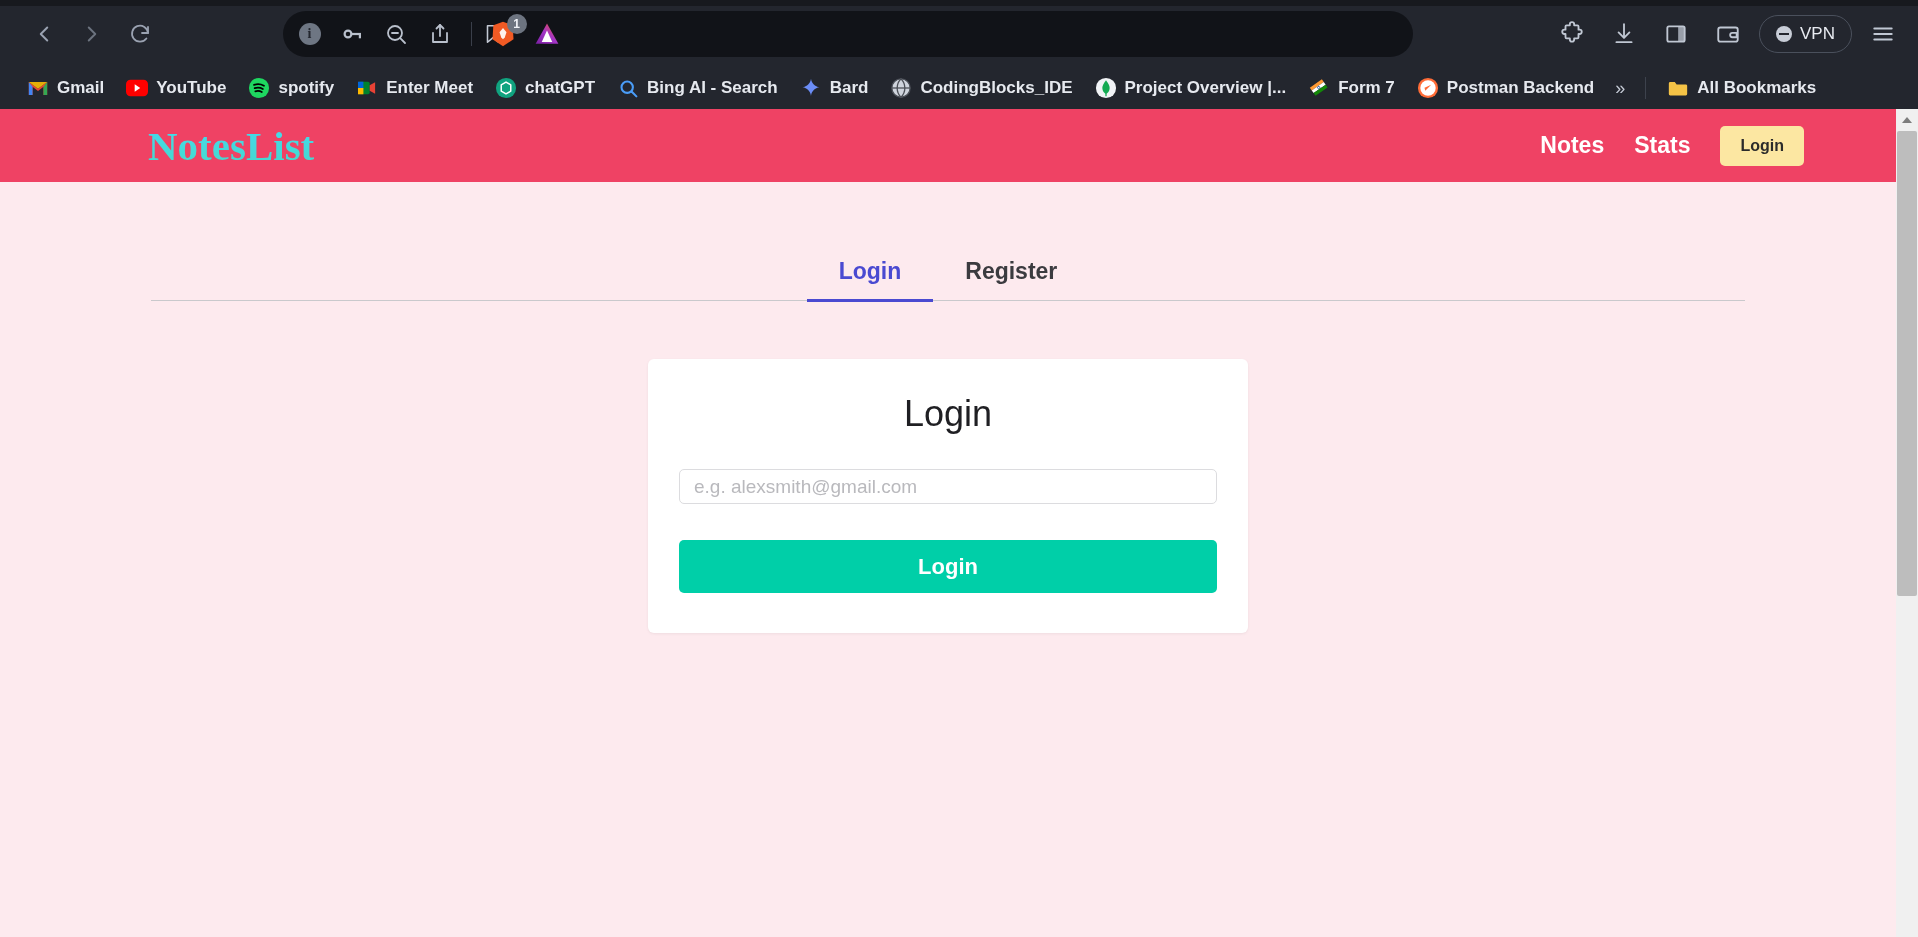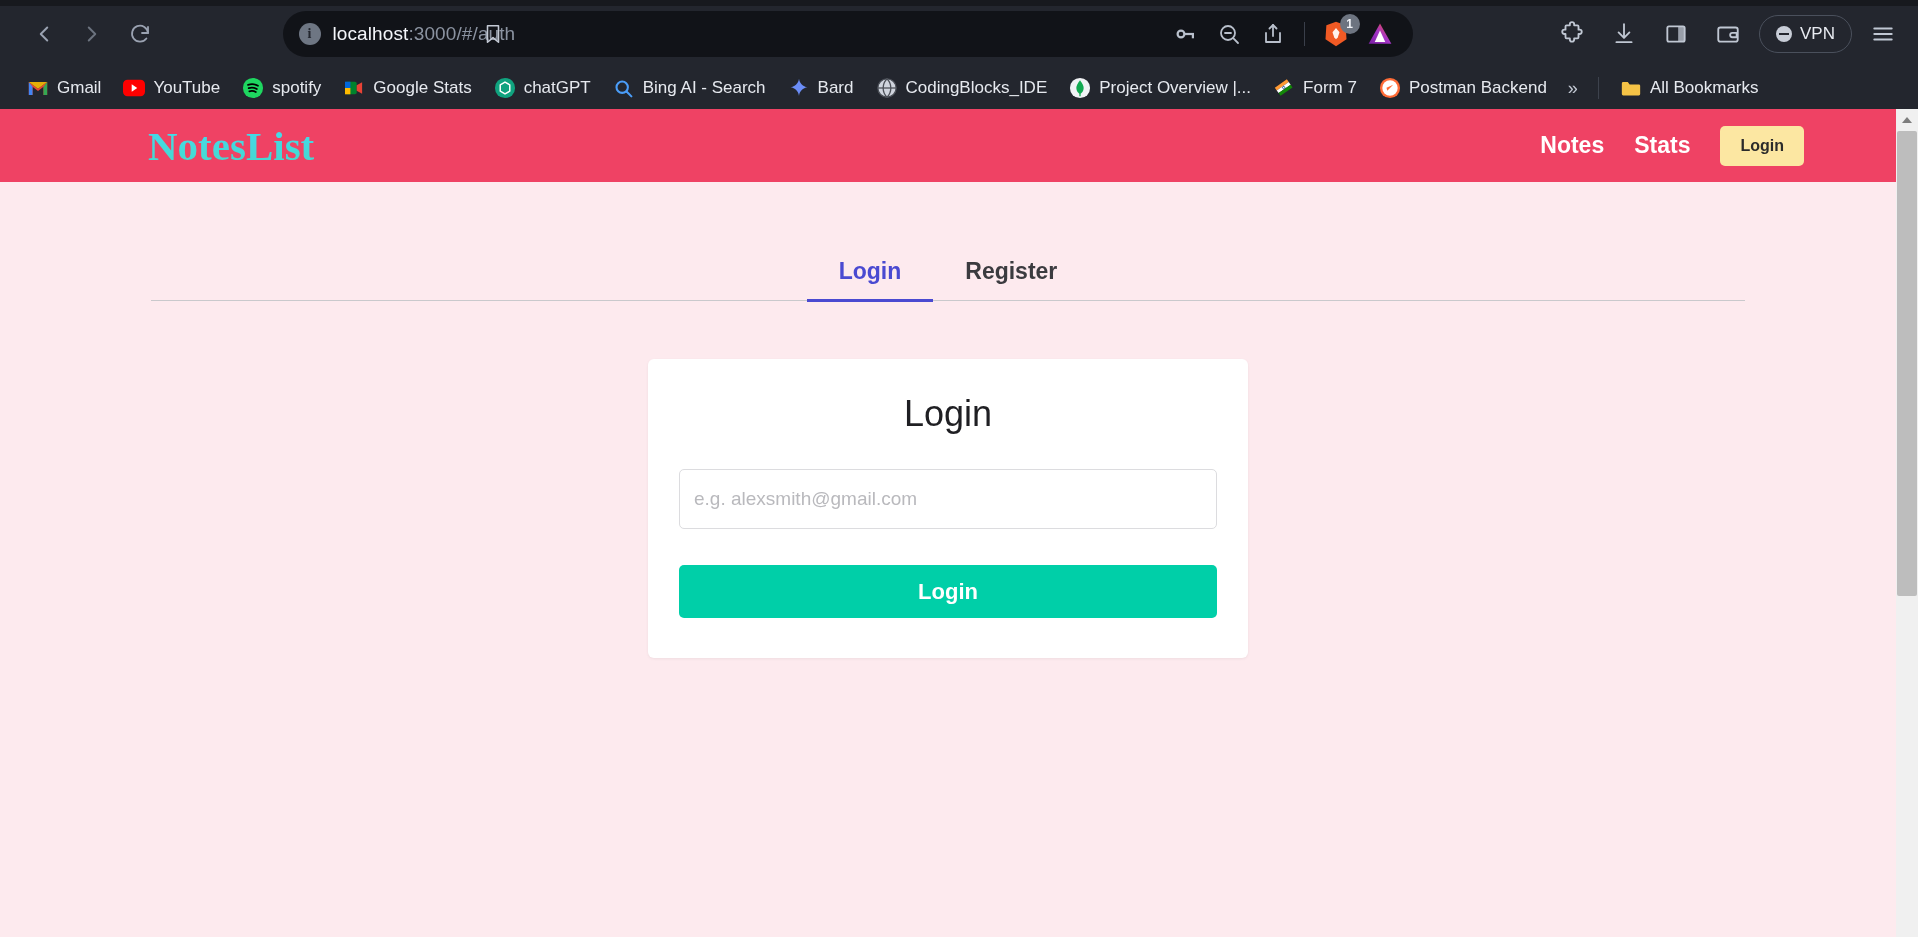--- a/index.html
+++ b/index.html
@@ -62,21 +62,21 @@
     display:flex; align-items:center; gap:8px; padding: 0 16px; font-size:17px; cursor:pointer;text-align:center;
   }
   .vpn-dot { width:16px; height:16px; border-radius:50%; background:#c8cdd7; position:relative; }
   .vpn-dot::after{ content:""; position:absolute; left:3px; top:7px; width:10px; height:2px; background:#23262e; }
 
   
   .bookmarks {
     height: 42px; background:#23262e; display:flex; align-items:center;
     padding: 0 16px; gap: 0; flex: 0 0 42px; font-size:17px; color:#e6e9ef;
   }
-  .bm { display:flex; align-items:center; gap:8px; padding: 4px 11px; border-radius:6px; cursor:pointer; white-space:nowrap; }
+  .bm { display:flex; align-items:center; gap:8px; padding: 4px 11px; border-radius:6px; cursor:pointer; white-space:nowrap;font-weight:bold; }
   .bm-ico { width:22px; height:22px; flex:0 0 22px; display:flex; align-items:center; justify-content:center; }
   .bm-ico svg, .bm-ico div { display:block; }
   .chev { color:#c3c9d4; font-size:18px; padding: 4px 10px; cursor:pointer; }
   .bm-sep { width:1px; height:22px; background:#3d424d; margin: 0 10px; }
 
   
   .viewport { flex:1; display:flex; background:#fdeaee; overflow:hidden; position:relative; }
   .page { flex:1; background:#fdeaee; display:flex; flex-direction:column; }
 
   .navbar {
@@ -114,21 +114,21 @@
   }
 
   .card {
     width: 600px; background:#fff; border-radius:6px; margin-top: 58px;
     padding: 34px 31px 40px; box-shadow: 0 1px 3px rgba(0,0,0,.06);
   }
   .card-title { text-align:center; font-size:36px; color:#1f1f23; font-weight:normal; margin-bottom: 34px; }
   .field-label { font-size:19px; font-weight:bold; color:#1f1f23; margin-bottom: 10px; display:block; }
   .req { color:#ef8b90; font-weight:normal; }
   .field-input {
-    width:100%; height:60px; border:1px solid #dcdcdf; border-radius:5px;
+    width:100%; height:35px; border:1px solid #dcdcdf; border-radius:5px;
     padding: 0 14px; font-size:19px; color:#1f1f23; background:#fff; outline:none;
     font-family:"Liberation Sans", sans-serif;
   }
   .field-input::placeholder { color:#b9b9bd; }
   .field { margin-bottom: 22px; }
   .submit-btn {
     width:100%; height:53px; background:#00cfa8; border:none; border-radius:5px;
     color:#fff; font-size:22px; font-weight:bold; cursor:pointer; margin-top: 14px;
     font-family:"Liberation Sans", sans-serif;
   }
@@ -170,21 +170,20 @@
     <div class="addr-wrap">
 
       <div class="bookmark-star">
         <svg width="22" height="22" viewBox="0 0 24 24" fill="none" stroke="currentColor" stroke-width="1.7" stroke-linejoin="round">
             <path d="M6 3h12v18l-6-5-6 5z"></path>
           </svg>
       </div>
 
       <div class="addr-bar">
         <div class="info-circle">i</div>
-        <div class="url"><span class="host">localhost</span><span>:3000/#/auth</span></div>
 
         <div class="addr-actions">
           <div class="icon-btn">
             <svg width="24" height="24" viewBox="0 0 24 24" fill="currentColor">
                 <circle cx="8" cy="12" r="3.4" fill="none" stroke="currentColor" stroke-width="2.2"></circle>
                 <rect x="11" y="10.9" width="10" height="2.2"></rect>
                 <rect x="18.8" y="12.9" width="2.2" height="3.4"></rect>
               </svg>
           </div>
           <div class="icon-btn">
@@ -307,21 +306,21 @@
 
     <div class="bm">
       <span class="bm-ico">
         <svg width="22" height="18" viewBox="0 0 24 20">
             <rect x="2" y="3" width="13" height="14" rx="2" fill="#00832d"></rect>
             <rect x="2" y="3" width="6" height="7" fill="#0066da"></rect>
             <rect x="2" y="10" width="6" height="7" fill="#ffba00"></rect>
             <path d="M15 7l6-3.5v13L15 13z" fill="#e94235"></path>
           </svg>
       </span>
-      <span>Google Stats</span>
+      <span>Enter Meet</span>
     </div>
 
     <div class="bm">
       <span class="bm-ico">
         <svg width="22" height="22" viewBox="0 0 24 24">
             <circle cx="12" cy="12" r="11" fill="#10a37f"></circle>
             <path d="M12 5.5l5.2 3v7l-5.2 3-5.2-3v-7z" fill="none" stroke="#fff" stroke-width="1.6" stroke-linejoin="round"></path>
           </svg>
       </span>
       <span>chatGPT</span>

